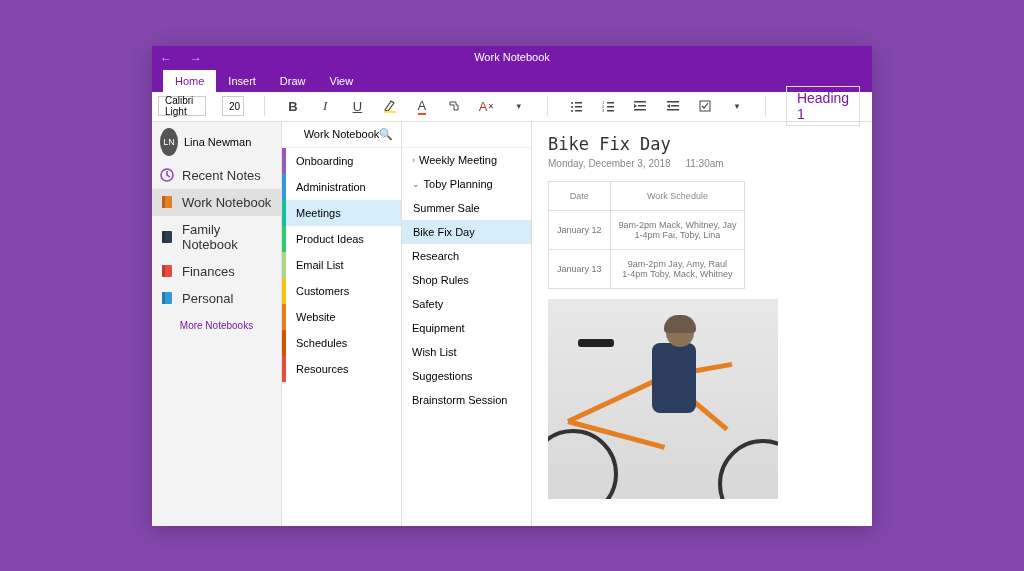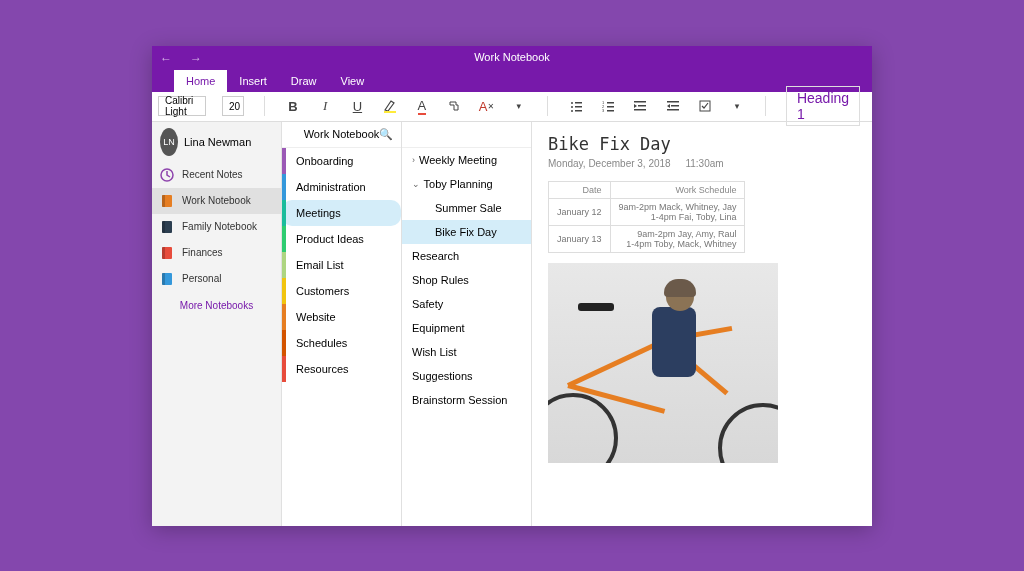--- a/index.html
+++ b/index.html
@@ -1,66 +1,66 @@
 <!DOCTYPE html>
 <html><head>
 <meta charset="utf-8">
 <style>
 * { margin: 0; padding: 0; box-sizing: border-box; font-family: "Segoe UI", Arial, sans-serif; }
 body { background: #8447ad; width: 1024px; height: 571px; display: flex; align-items: center; justify-content: center; }
 .window { width: 720px; height: 480px; background: #fff; box-shadow: 0 4px 20px rgba(0,0,0,0.25); display: flex; flex-direction: column; overflow: hidden; }
 .titlebar { background: #7719aa; height: 22px; display: flex; align-items: center; justify-content: center; color: #fff; font-size: 11px; position: relative; }
 .nav-arrows { position: absolute; left: 8px; display: flex; gap: 18px; }
 .nav-arrows span { color: #d8b8e8; font-size: 12px; cursor: pointer; }
-.tabs { background: #7719aa; height: 24px; display: flex; align-items: flex-end; padding-left: 22px; }
+.tabs { background: #7719aa; height: 24px; display: flex; align-items: flex-end; padding-left: 11px; }
 .tab { color: #fff; font-size: 11px; padding: 5px 12px; cursor: pointer; }
 .tab.active { background: #fff; color: #7719aa; }
 .ribbon { background: #fff; border-bottom: 1px solid #ddd; height: 30px; display: flex; align-items: center; padding: 0 6px; gap: 16px; }
 .font-box { border: 1px solid #ccc; font-size: 10px; padding: 2px 6px; height: 20px; display: flex; align-items: center; }
 .font-name { width: 60px; }
 .font-size { width: 22px; }
 .rbtn { width: 22px; height: 22px; display: flex; align-items: center; justify-content: center; font-size: 13px; cursor: pointer; color: #444; }
 .divider { width: 1px; height: 20px; background: #ddd; margin: 0 4px; }
 .heading-btn { border: 1px solid #ddd; padding: 3px 10px; font-size: 14px; color: #7719aa; margin-left: auto; margin-right: 6px; font-family: "Segoe UI Light", sans-serif; }
 .body-area { flex: 1; display: flex; overflow: hidden; }
 .sidebar { width: 130px; background: #f3f3f3; border-right: 1px solid #e0e0e0; display: flex; flex-direction: column; }
 .user-row { display: flex; align-items: center; gap: 6px; padding: 6px 8px; font-size: 11px; }
 .avatar { width: 18px; height: 28px; border-radius: 50%; background: #555; color: #fff; display: flex; align-items: center; justify-content: center; font-size: 9px; }
-.sb-item { display: flex; align-items: center; gap: 8px; padding: 6px 8px; font-size: 10px; cursor: pointer; color: #333; }
+.sb-item { display: flex; align-items: center; gap: 8px; padding: 6px 8px; font-size: 13px; cursor: pointer; color: #333; }
 .sb-item.selected { background: #e0e0e0; }
 .sb-icon { width: 14px; height: 14px; display: flex; align-items: center; justify-content: center; }
 .more-link { color: #7719aa; font-size: 10px; text-align: center; padding: 8px 16px; cursor: pointer; }
 .sections { width: 120px; border-right: 1px solid #e0e0e0; display: flex; flex-direction: column; position: relative; }
 .sections-header { height: 26px; display: flex; align-items: center; justify-content: center; font-size: 11px; border-bottom: 1px solid #eee; position: relative; }
 .search-icon { position: absolute; right: 8px; color: #7719aa; font-size: 11px; }
 .section-item { font-size: 11px; padding: 7px 10px 7px 14px; cursor: pointer; position: relative; }
-.section-item.selected { background: #d4edf9; border-radius: 10px; }
+.section-item.selected { background: #d4edf9; }
 .section-item::before { content: ""; position: absolute; left: 0; top: 0; bottom: 0; width: 4px; }
 .c-purple::before { background: #9b59b6; }
 .c-blue::before { background: #3498db; }
 .c-teal::before { background: #1abc9c; }
 .c-green::before { background: #2ecc71; }
 .c-lime::before { background: #aed581; }
 .c-yellow::before { background: #f1c40f; }
 .c-orange::before { background: #e67e22; }
 .c-darkorange::before { background: #d35400; }
 .c-red::before { background: #e74c3c; }
 .c-pink::before { background: #e91e63; }
 .pages { width: 130px; border-right: 1px solid #e0e0e0; }
 .pages-header-spacer { height: 26px; border-bottom: 1px solid #eee; }
 .page-item { font-size: 11px; padding: 6px 10px; cursor: pointer; display: flex; align-items: center; gap: 4px; }
-.page-item.indent { padding-left: 33px; }
+.page-item.indent { padding-left: 11px; }
 .page-item.selected { background: #d4edf9; }
 .chev { font-size: 9px; color: #666; }
 .content { flex: 1; padding: 12px 16px; overflow: hidden; }
 .page-title { font-family: "Consolas", monospace; font-size: 17px; color: #333; margin-bottom: 4px; }
 .page-meta { font-size: 10px; color: #888; margin-bottom: 12px; }
 .page-meta .time { margin-left: 12px; }
 table.sched { border-collapse: collapse; font-size: 9px; color: #777; margin-bottom: 10px; }
-table.sched th, table.sched td { border: 1px solid #ddd; padding: 3px 8px; text-align: right; font-weight: normal; }
+table.sched th, table.sched td { border: 1px solid #ddd; padding: 9px 8px; text-align: center; font-weight: normal; }
 table.sched th { color: #888; }
 .photo { width: 230px; height: 200px; background: linear-gradient(180deg, #e8e8e8 0%, #d8d8d8 100%); position: relative; overflow: hidden; }
 .person { position: absolute; left: 90px; top: 20px; width: 60px; height: 150px; }
 .head { width: 28px; height: 28px; border-radius: 50%; background: #8b7355; position: absolute; top: 0; left: 28px; }
 .hat { width: 32px; height: 18px; border-radius: 14px 14px 4px 4px; background: #6b5a4a; position: absolute; top: -4px; left: 26px; }
 .torso { width: 44px; height: 70px; background: #2c3e60; position: absolute; top: 24px; left: 14px; border-radius: 8px; }
 .wheel { position: absolute; width: 90px; height: 90px; border: 4px solid #333; border-radius: 50%; }
 .wheel.back { left: -20px; bottom: -20px; }
 .wheel.front { right: -30px; bottom: -30px; }
 .frame-bar { position: absolute; background: #e67e22; height: 5px; transform-origin: left center; }

